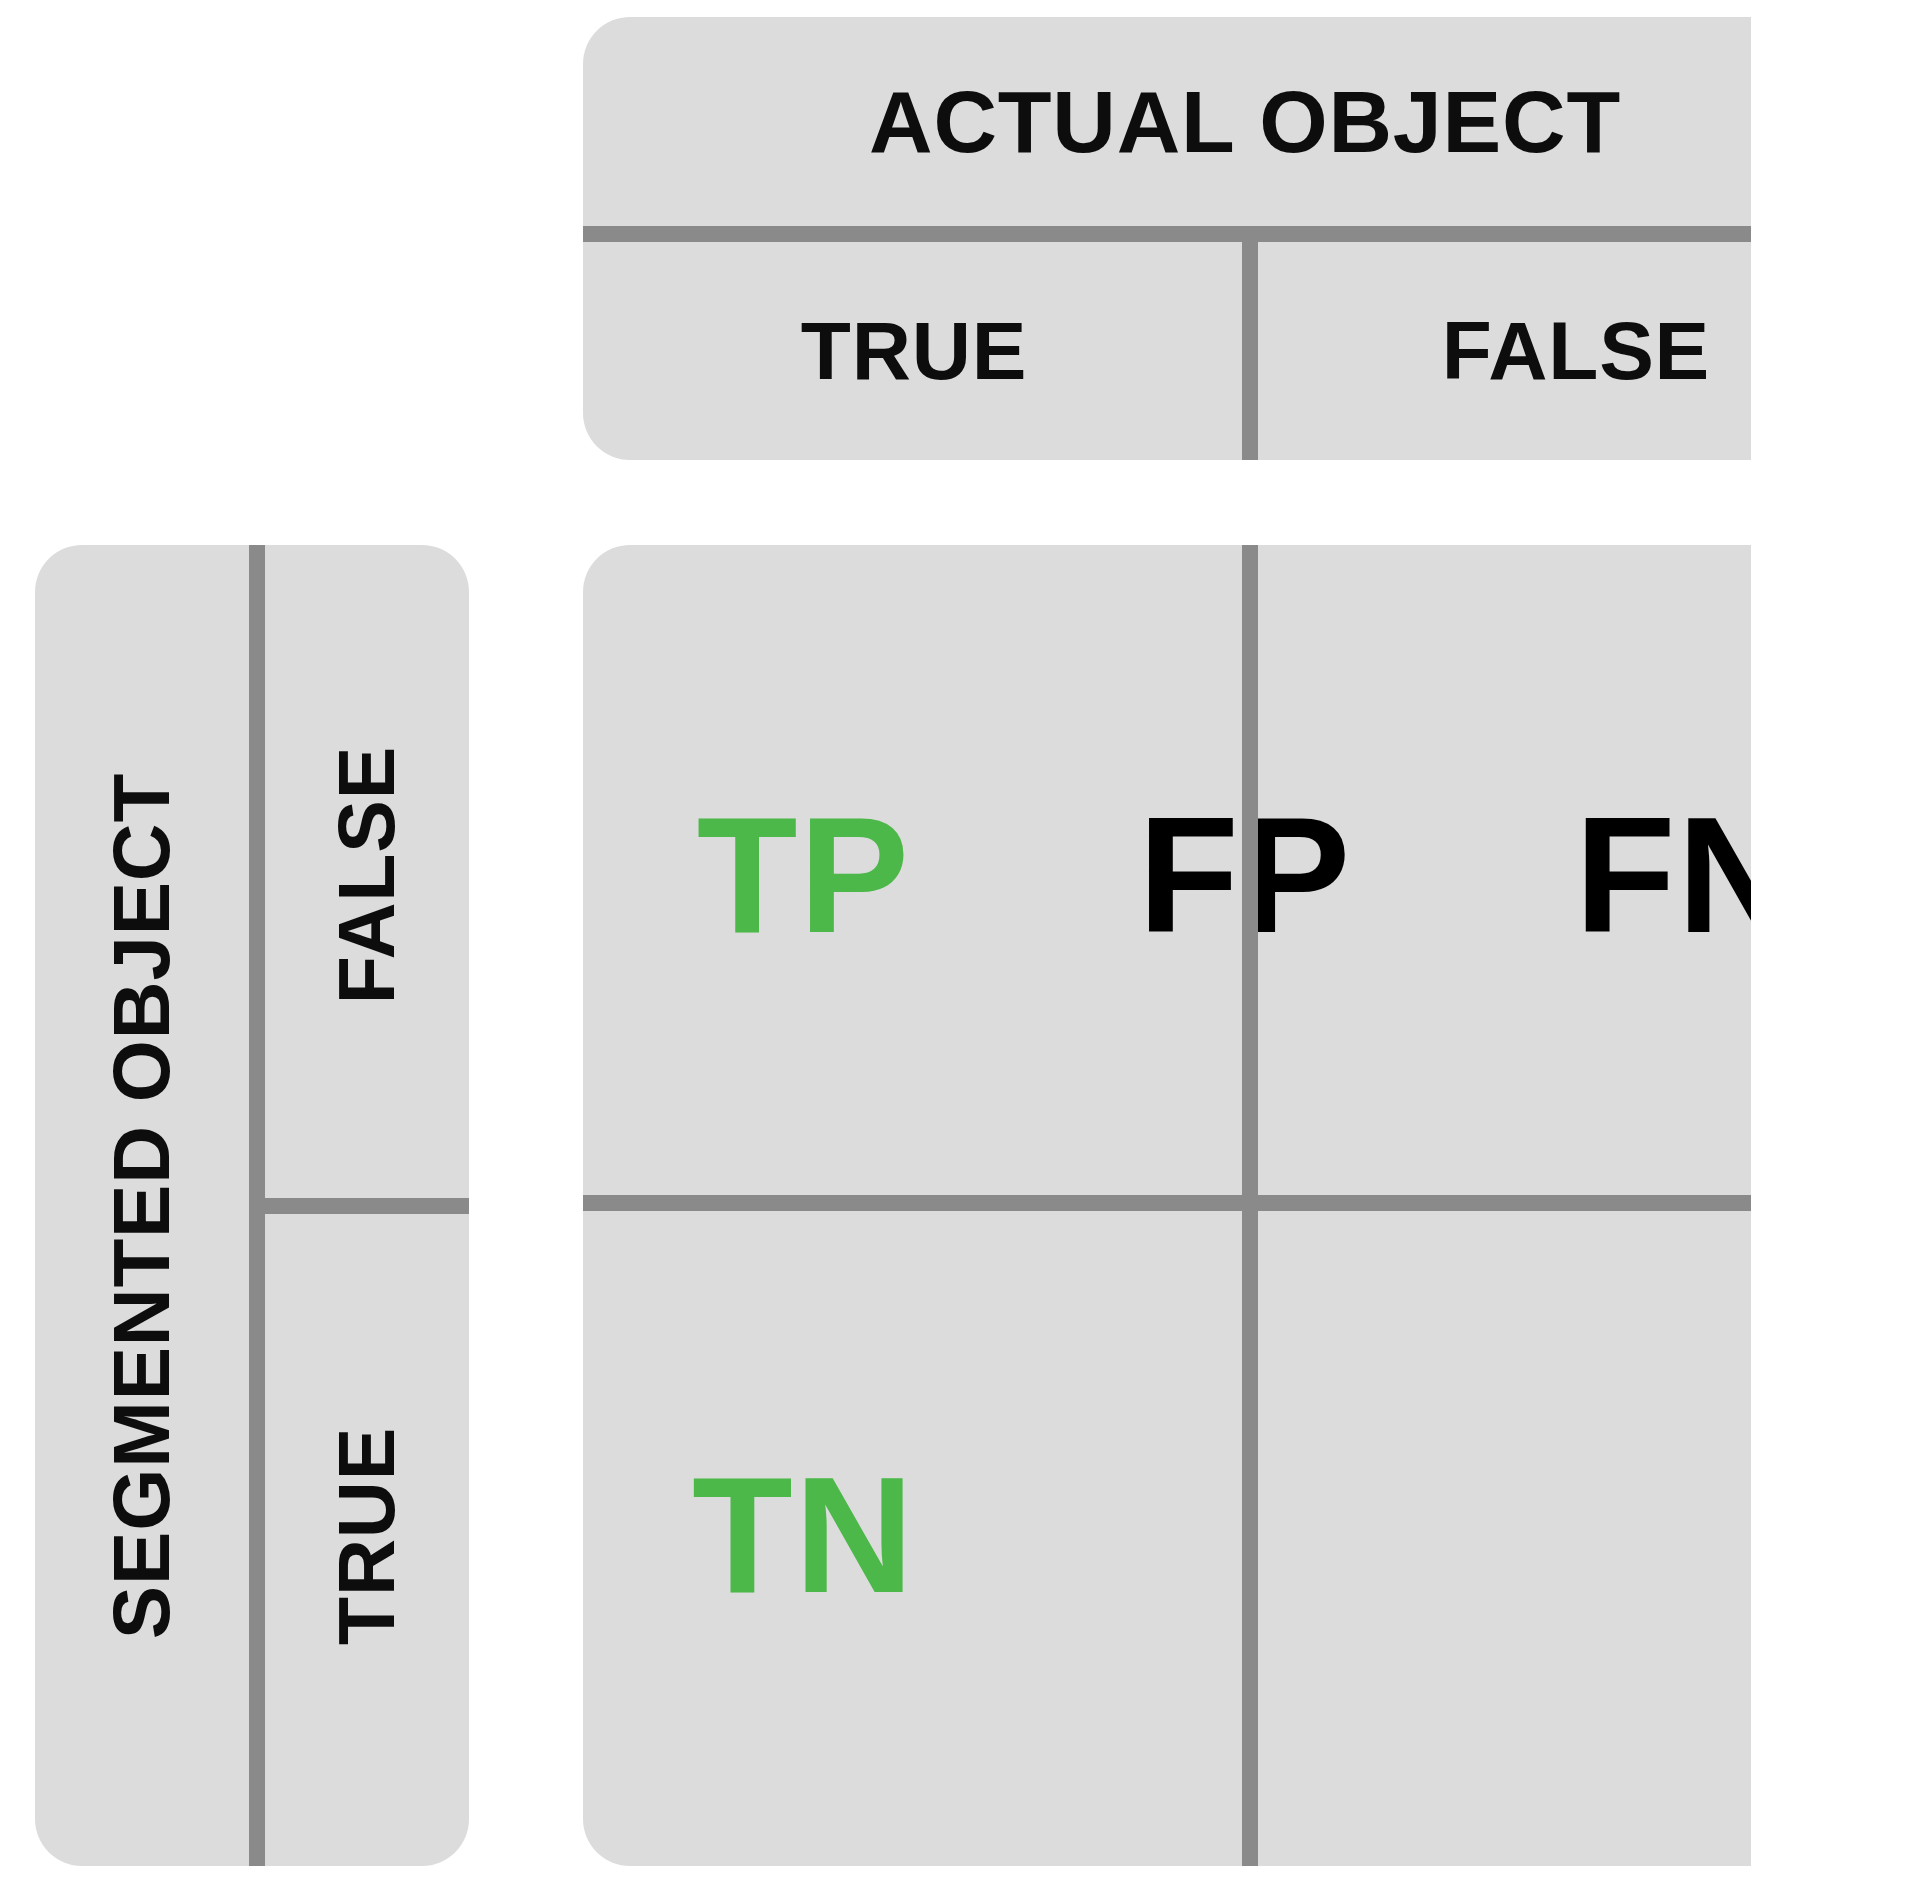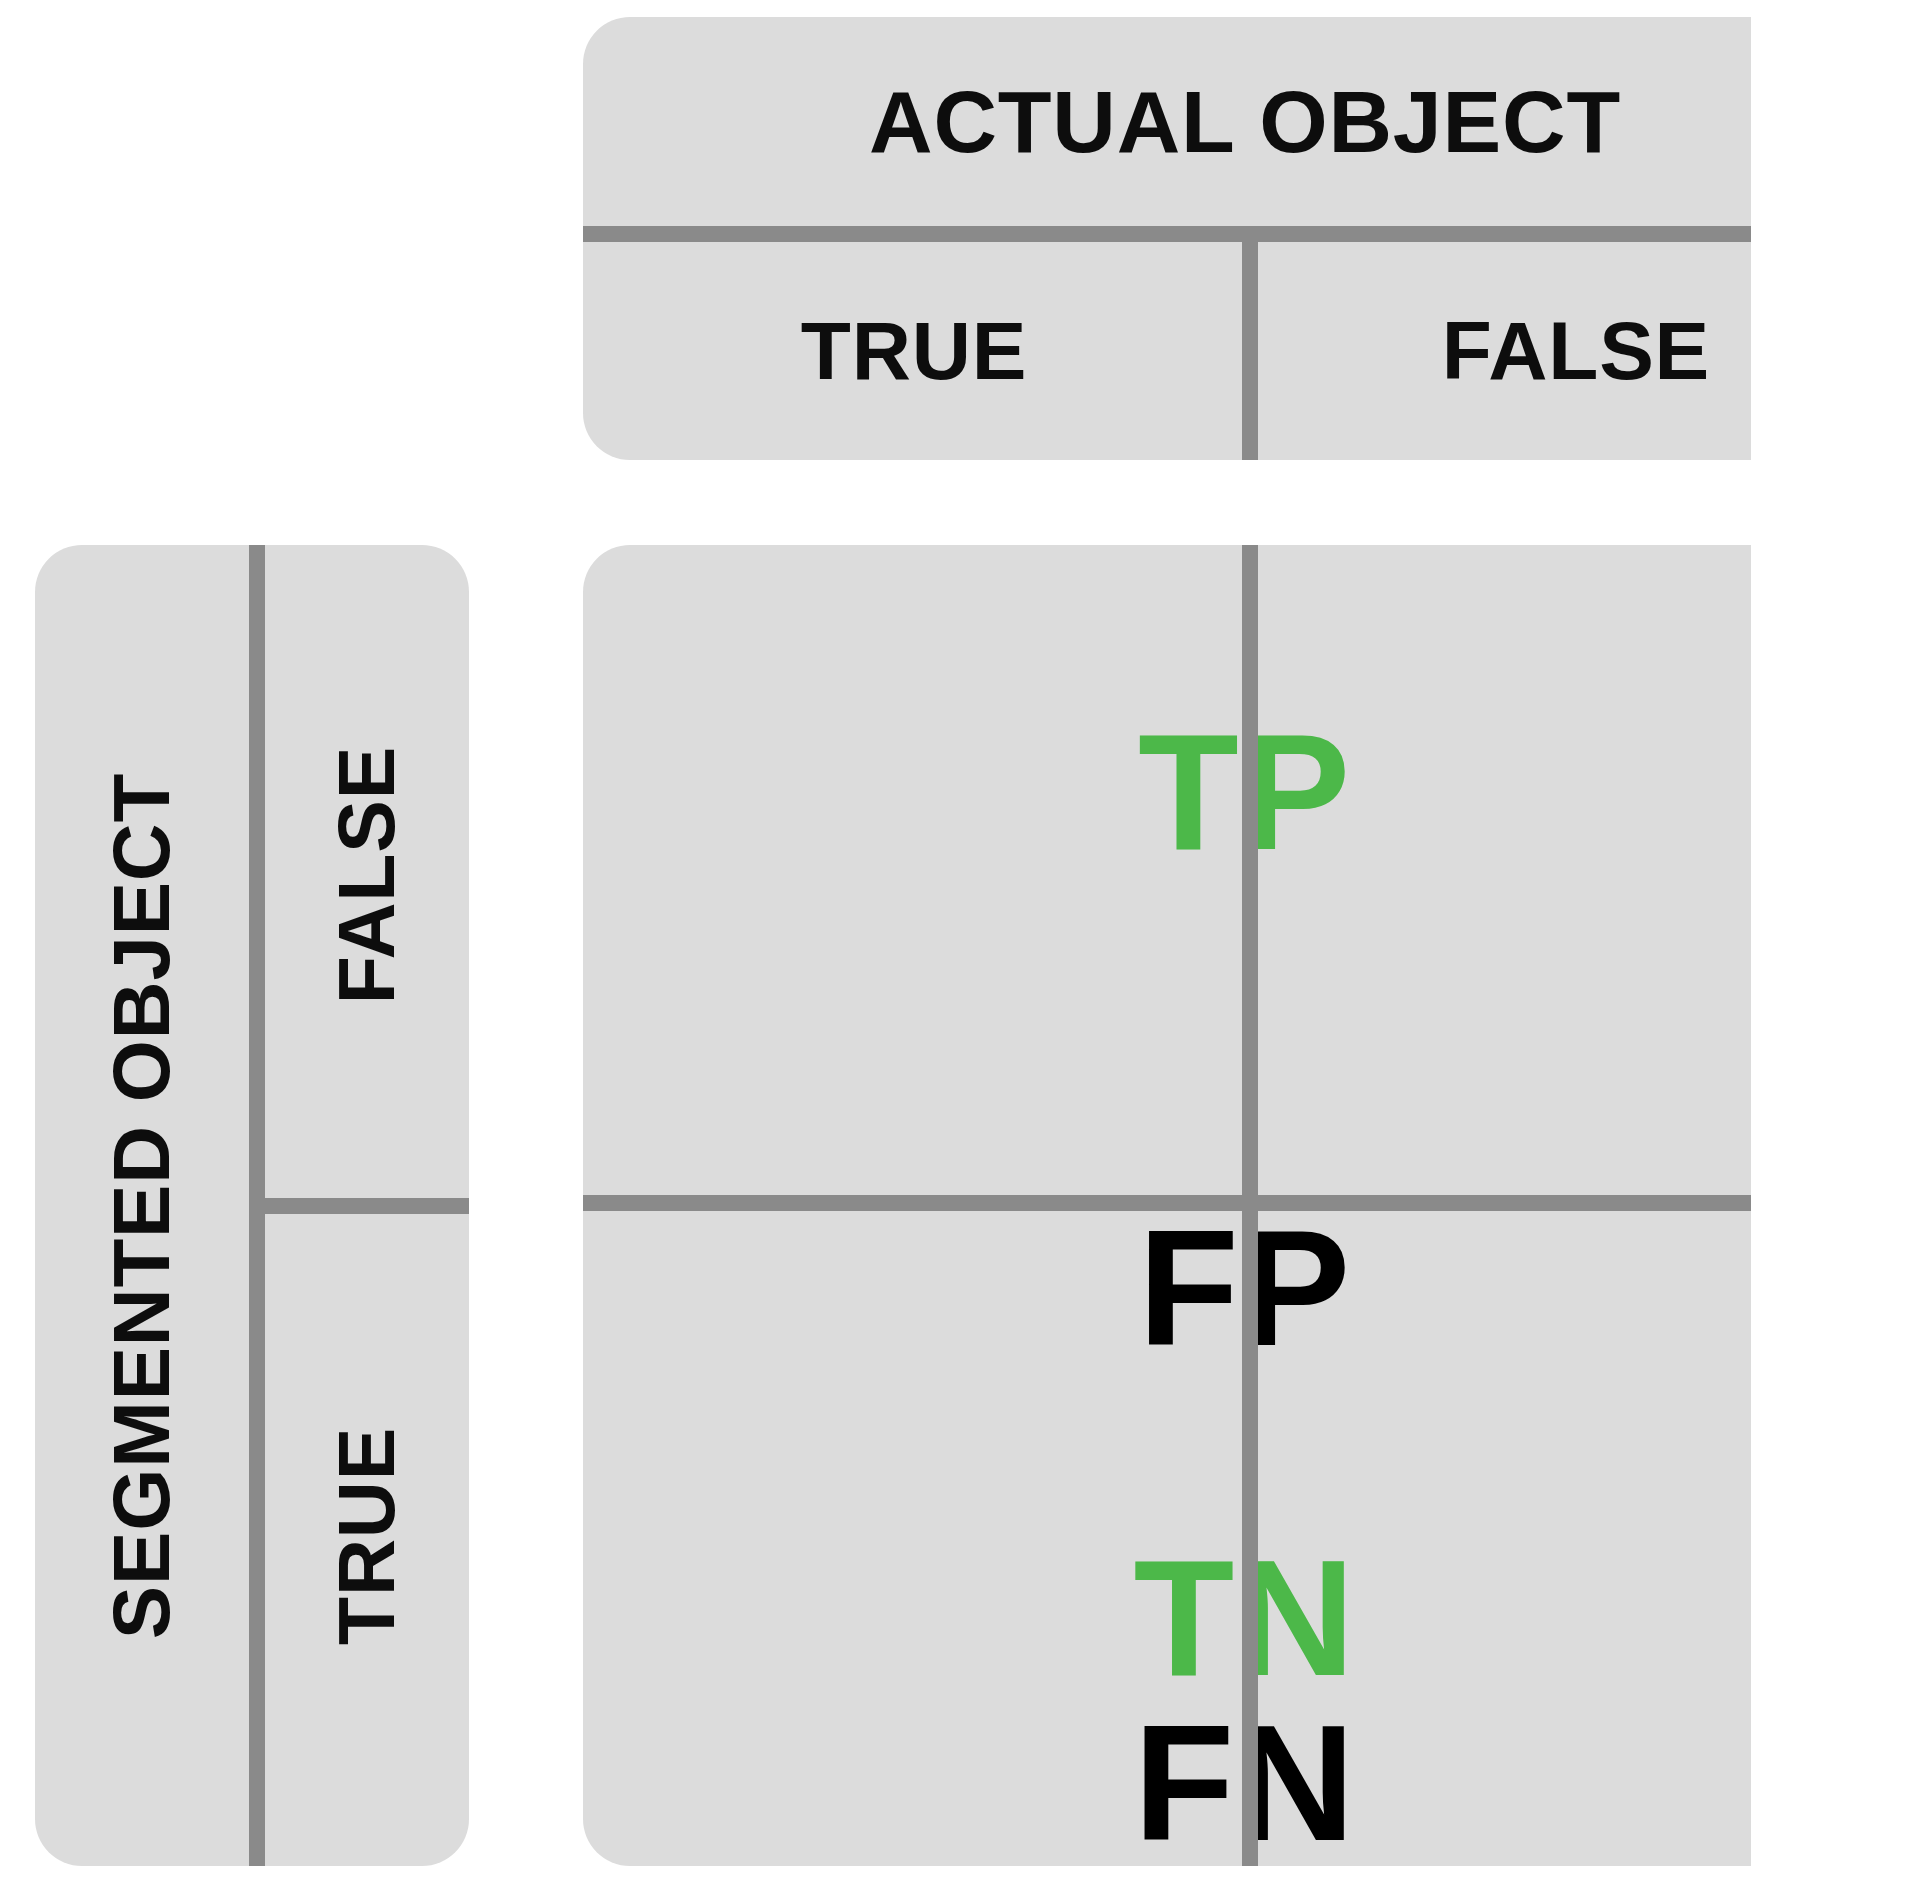--- a/index.html
+++ b/index.html
@@ -171,21 +171,21 @@
     left: 583px;
     top: 545px;
     width: 1324px;
     height: 1321px;
   }
 
   #matrix-grid {
     position: absolute;
     inset: 0;
     display: grid;
-    grid-template-columns: 1fr;
+    grid-template-columns: 1fr 1fr 1fr;
     grid-template-rows: 1fr 1fr;
   }
   .matrix-cell {
     display: flex;
     align-items: center;
     justify-content: center;
     user-select: none;
   }
   .matrix-cell .cell-label {
     font-size: 165px;
@@ -259,25 +259,25 @@
 
       <div class="matrix-cell">
         <span class="cell-label cell-pos">TP</span>
       </div>
 
       <div class="matrix-cell">
         <span class="cell-label cell-neg">FP</span>
       </div>
 
       <div class="matrix-cell">
+        <span class="cell-label cell-neg">FN</span>
+      </div>
+
+      <div class="matrix-cell">
         <span class="cell-label cell-pos">TN</span>
-      </div>
-
-      <div class="matrix-cell">
-        <span class="cell-label cell-neg">FN</span>
       </div>
 
     </div>
 
     <div id="matrix-vrule"></div>
     <div id="matrix-hrule"></div>
   </div>
 
 </div>
 

